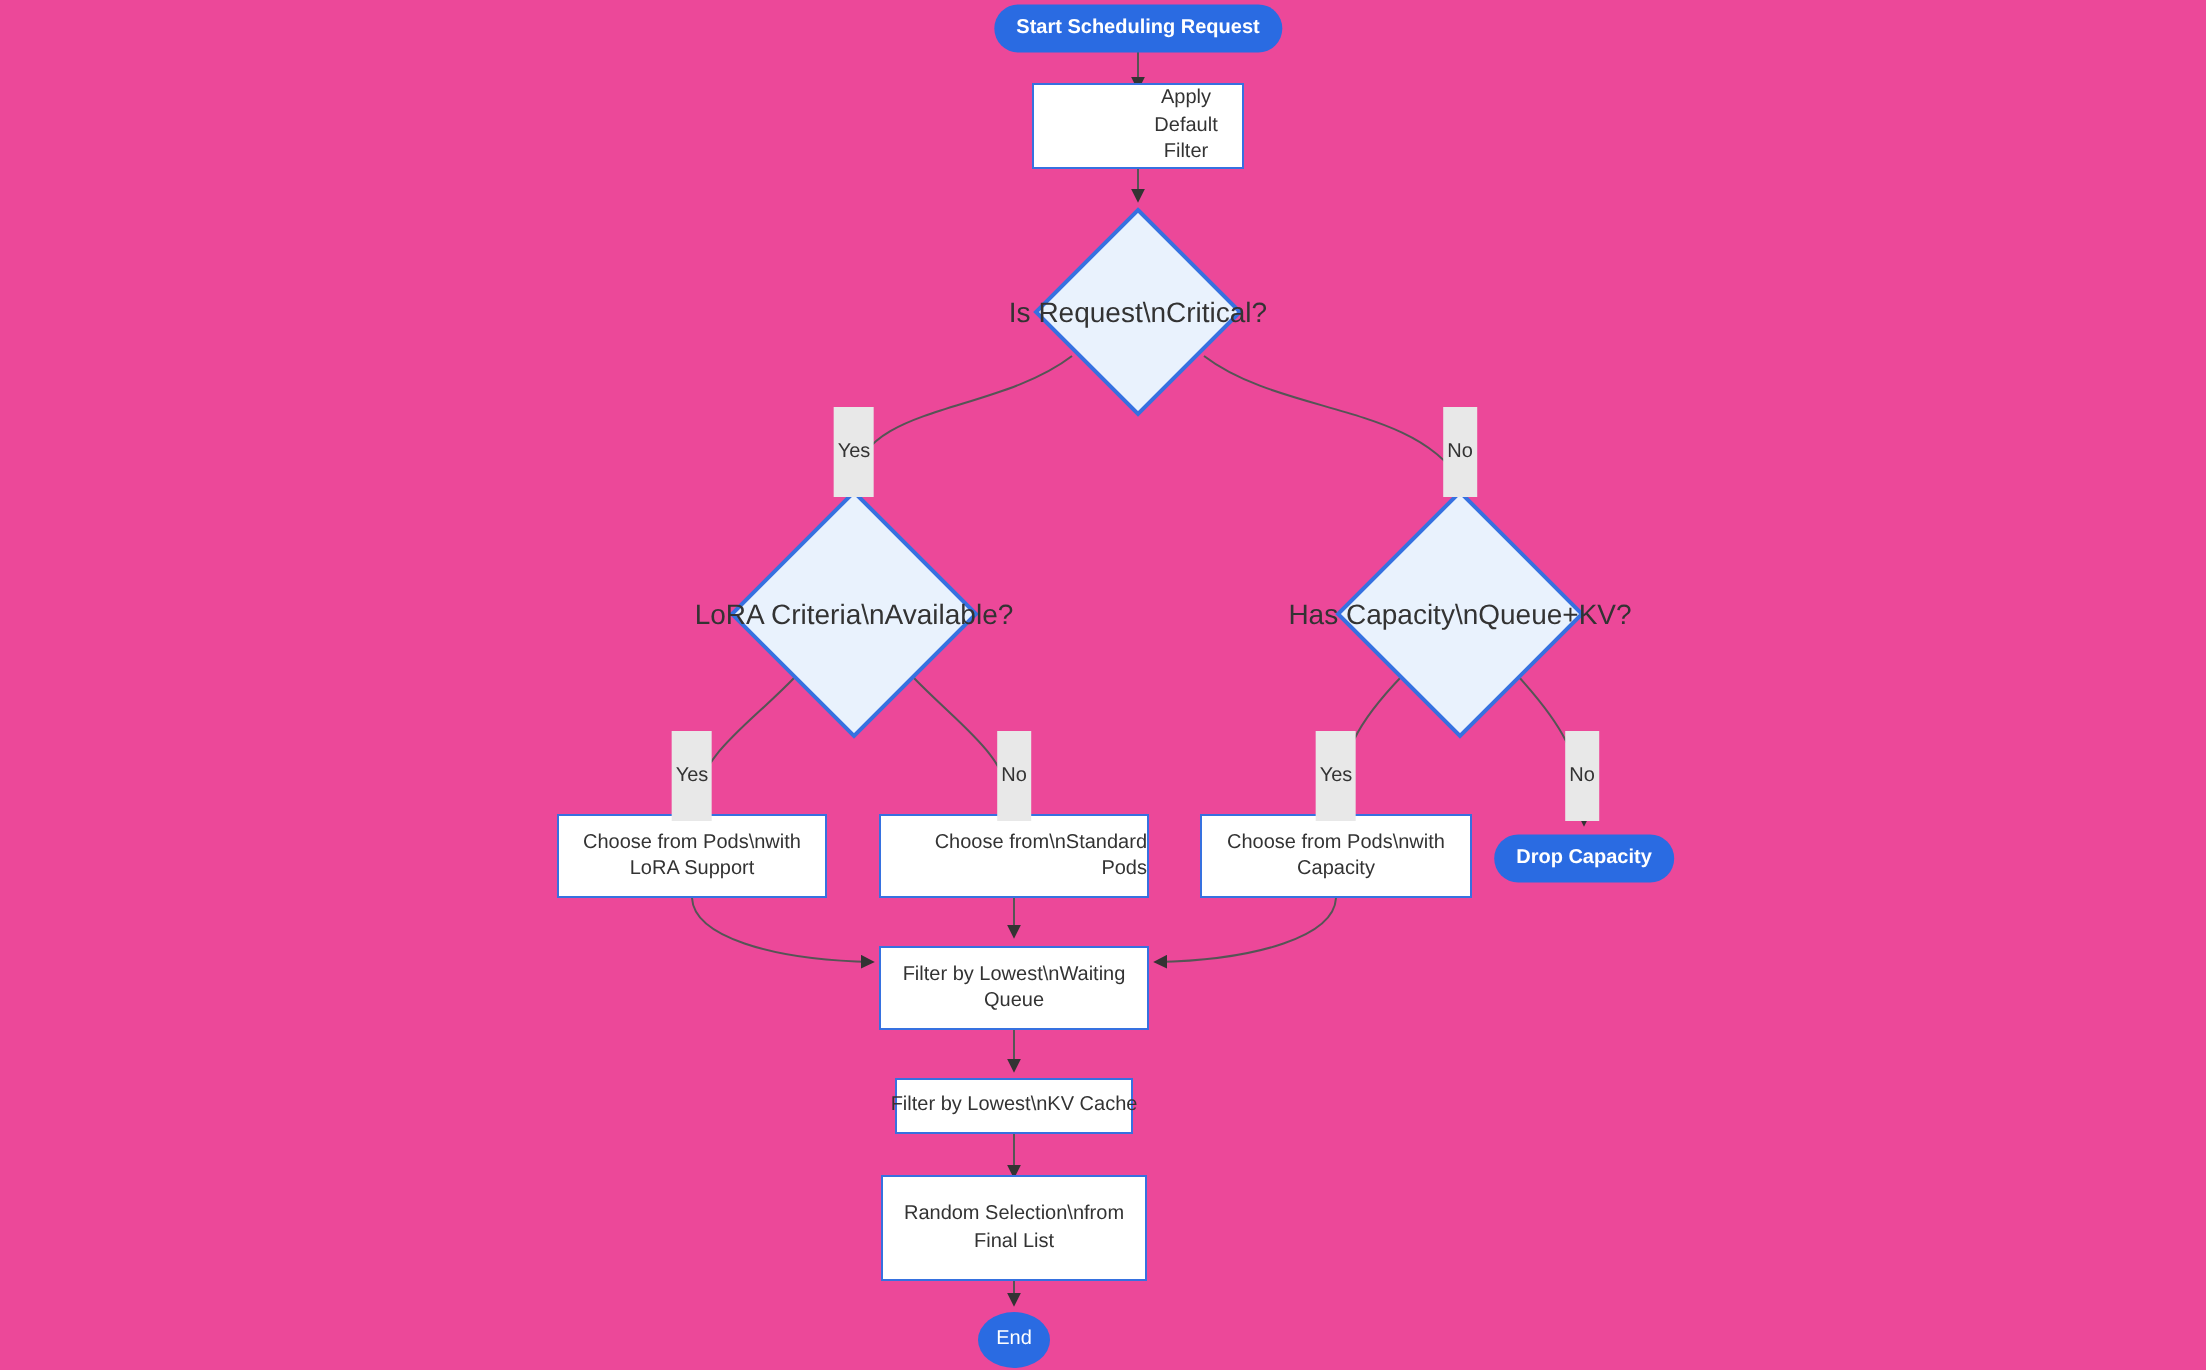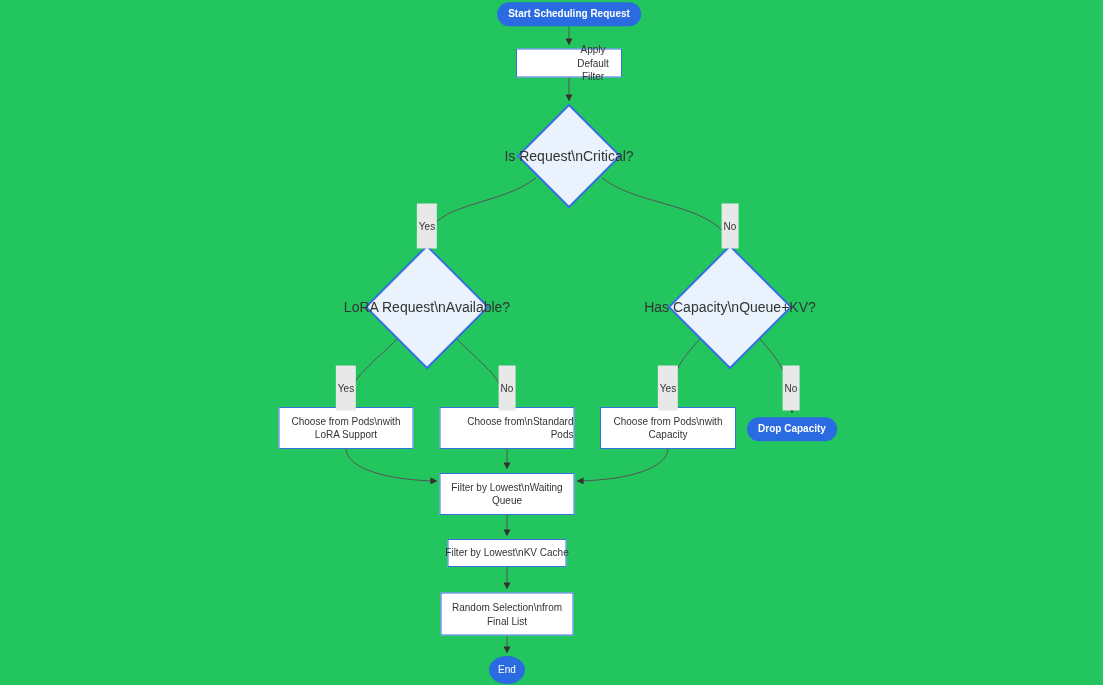--- a/index.html
+++ b/index.html
@@ -7,21 +7,21 @@
     --node-border:#3671e0;
     --decision-fill:#e9f2fd;
     --node-fill:#ffffff;
     --edge:#555555;
     --edge-label-bg:#e8e8e8;
     --text:#333333;
     --pill-text:#ffffff;
   }
   html,body{margin:0;padding:0;background:#ffffff;}
   .canvas{
-    position:relative;width:1103px;height:685px;background:#22c55e;
+    position:relative;width:1103px;height:685px;background:#ec4899;
     font-family:"Liberation Sans",sans-serif;overflow:hidden;
   }
   svg.edges{position:absolute;left:0;top:0;width:1103px;height:685px;}
   .node{
     position:absolute;transform:translate(-50%,-50%);
     display:flex;flex-direction:column;align-items:center;justify-content:center;
     text-align:center;color:var(--text);font-size:10px;line-height:1.35;
     box-sizing:border-box;
   }
   .process{background:var(--node-fill);border:1.4px solid var(--node-border);}
@@ -78,27 +78,27 @@
       <polygon points="569,105 620,156 569,207 518,156"></polygon>
       <polygon points="427,246 488,307 427,368 366,307"></polygon>
       <polygon points="730,246 791,307 730,368 669,307"></polygon>
     </g>
   </svg>
 
   <div class="node stadium" style="left:569px;top:14px;">
     <span class="line">Start Scheduling Request</span>
   </div>
 
-  <div class="node process" style="left:569px;top:63px;width:106px;height:29px;padding-left:48px;">
+  <div class="node process" style="left:569px;top:63px;width:106px;height:43px;padding-left:48px;">
     <span class="line">Apply Default Filter</span>
   </div>
 
   <div class="dlabel" style="left:569px;top:156px;">Is Request\nCritical?</div>
 
-  <div class="dlabel" style="left:427px;top:307px;">LoRA Request\nAvailable?</div>
+  <div class="dlabel" style="left:427px;top:307px;">LoRA Criteria\nAvailable?</div>
 
   <div class="dlabel" style="left:730px;top:307px;">Has Capacity\nQueue+KV?</div>
 
   <div class="node process" style="left:346px;top:428px;width:135px;height:42px;">
     <span class="line">Choose from Pods\nwith</span>
     <span class="line">LoRA Support</span>
   </div>
 
   <div class="node process" style="left:507px;top:428px;width:135px;height:42px;align-items:flex-end;">
     <span class="line">Choose from\nStandard</span>
@@ -116,21 +116,21 @@
 
   <div class="node process" style="left:507px;top:494px;width:135px;height:42px;">
     <span class="line">Filter by Lowest\nWaiting</span>
     <span class="line">Queue</span>
   </div>
 
   <div class="node process" style="left:507px;top:553px;width:119px;height:28px;white-space:nowrap;">
     <span class="line">Filter by Lowest\nKV Cache</span>
   </div>
 
-  <div class="node process" style="left:507px;top:614px;width:133px;height:43px;">
+  <div class="node process" style="left:507px;top:614px;width:133px;height:53px;">
     <span class="line">Random Selection\nfrom</span>
     <span class="line">Final List</span>
   </div>
 
   <div class="node circle" style="left:507px;top:670px;">
     <span class="line">End</span>
   </div>
 
   <div class="elabel" style="left:427px;top:226px;">Yes</div>
   <div class="elabel" style="left:730px;top:226px;">No</div>

